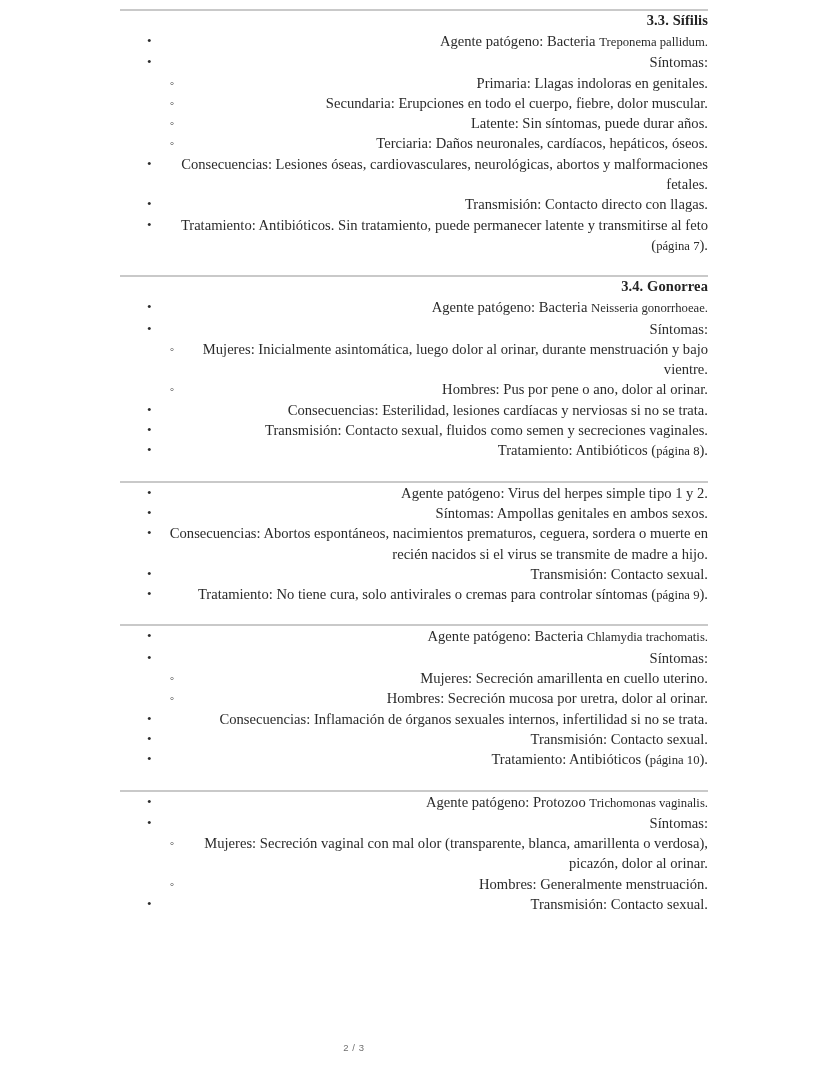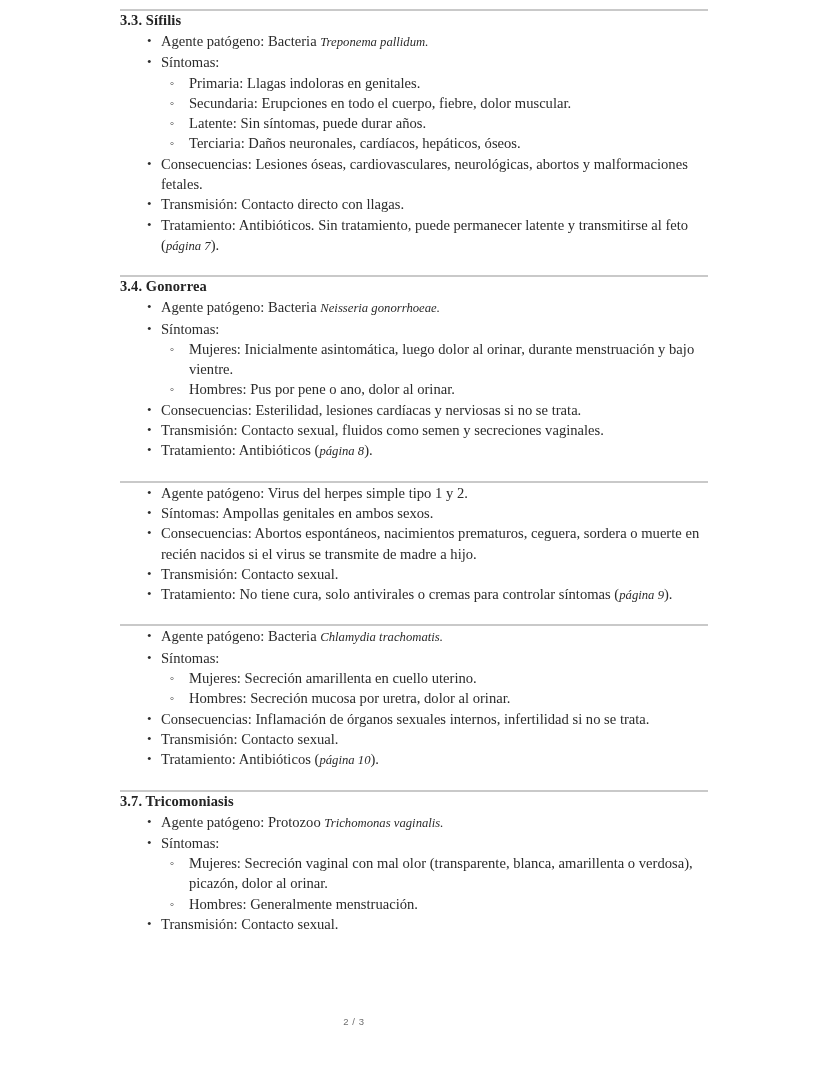--- a/index.html
+++ b/index.html
@@ -13,20 +13,21 @@
     font-family: "Liberation Serif", "DejaVu Serif", serif;
     color: #2b2b2b;
     overflow: hidden;
     position: relative;
   }
   .page {
     position: absolute;
     left: 120px;
     top: 0;
     width: 588px;
+    text-align: right;
   }
   .rule {
     height: 0;
     border-top: 2px solid #c9c9c9;
     margin: 0;
   }
   .section { padding-top: 9px; }
   .section-heading {
     font-size: 14.5px;
     font-weight: bold;
@@ -69,28 +70,27 @@
   ul.lvl2 > li > .bullet-hollow {
     position: absolute;
     left: 9px;
     top: 0;
     font-size: 11.5px;
     line-height: 20.5px;
     color: #2b2b2b;
   }
   .lbl { font-weight: normal; }
   .it {
-    font-style: italic;
     font-size: 0.87em;
   }
   .sectionbody { padding-bottom: 10px; }
   .footer {
     position: absolute;
     left: 0;
-    top: 1016px;
+    top: 1042px;
     width: 708px;
     text-align: center;
     font-size: 9.5px;
     color: #6f6f6f;
     font-family: "Liberation Sans", "DejaVu Sans", sans-serif;
     letter-spacing: 0.6px;
   }
 </style>
 </head>
 <body>
@@ -153,21 +153,20 @@
             </ul></li>
           <li><span class="bullet">•</span><span class="lbl">Consecuencias:</span><span> Inflamación de órganos sexuales internos, infertilidad si no se trata.</span></li>
           <li><span class="bullet">•</span><span class="lbl">Transmisión:</span><span> Contacto sexual.</span></li>
           <li><span class="bullet">•</span><span class="lbl">Tratamiento:</span><span> Antibióticos (</span><span class="it">página 10</span><span>).</span></li>
         </ul>
       </div>
     </div>
     <div class="section">
       <div class="rule"></div>
       <div class="sectionbody">
-        <div class="section-heading">3.7. Tricomoniasis</div>
         <ul class="lvl1">
           <li><span class="bullet">•</span><span class="lbl">Agente patógeno:</span><span> Protozoo </span><span class="it">Trichomonas vaginalis.</span></li>
           <li><span class="bullet">•</span><span class="lbl">Síntomas:</span><span></span><ul class="lvl2">
               <li><span class="bullet-hollow">◦</span><span>Mujeres:</span><span> Secreción vaginal con mal olor (transparente, blanca, amarillenta o verdosa), picazón, dolor al orinar.</span></li>
               <li><span class="bullet-hollow">◦</span><span>Hombres:</span><span> Generalmente menstruación.</span></li>
             </ul></li>
           <li><span class="bullet">•</span><span class="lbl">Transmisión:</span><span> Contacto sexual.</span></li>
         </ul>
       </div>
     </div>

